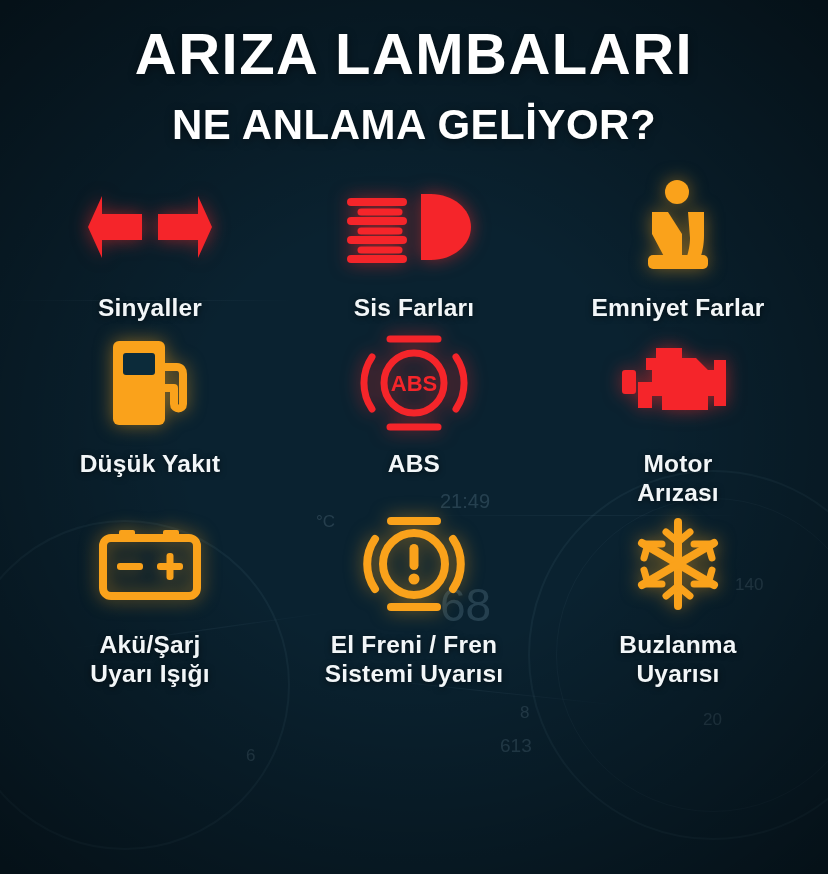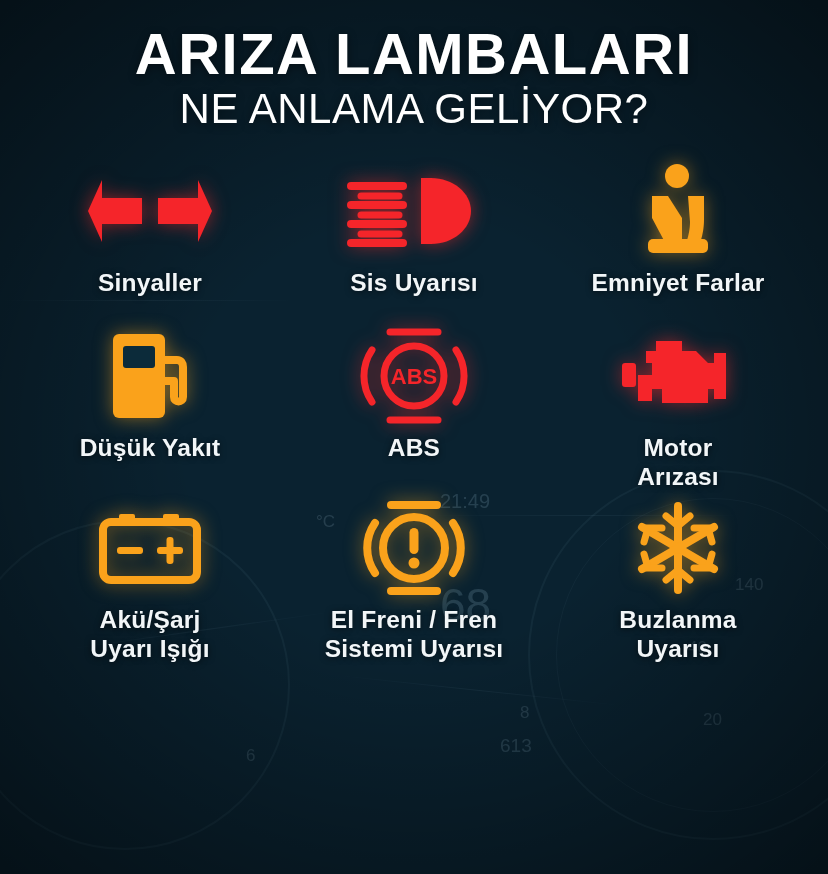--- a/index.html
+++ b/index.html
@@ -80,42 +80,43 @@
     color: #ffffff;
     font-size: 58px;
     font-weight: bold;
     letter-spacing: 1.5px;
     line-height: 1.05;
     text-shadow: 0 2px 10px rgba(0,0,0,0.45);
   }
   .title-sub {
     color: #ffffff;
     font-size: 42px;
-    font-weight: normal;
+    font-weight: bold;
     letter-spacing: 0.5px;
-    margin-top: 0;
+    margin-top: 16px;
     text-shadow: 0 2px 10px rgba(0,0,0,0.45);
   }
 
   
   .grid {
     position: relative;
     margin-top: 26px;
     display: grid;
     grid-template-columns: repeat(3, 1fr);
     grid-template-rows: repeat(4, 1fr);
     row-gap: 4px;
     padding: 0 18px;
     height: 670px;
   }
   .cell {
     display: flex;
     flex-direction: column;
     align-items: center;
     justify-content: flex-start;
+    gap: 9px;
   }
   .icon-wrap {
     height: 104px;
     display: flex;
     align-items: center;
     justify-content: center;
   }
   .label {
     margin-top: 6px;
     text-align: center;
@@ -190,21 +191,21 @@
           <line x1="6" y1="52" x2="58" y2="52"></line>
           <line x1="6" y1="71" x2="58" y2="71"></line>
         </g>
         <g class="strk-red" stroke-width="7" stroke-linecap="round">
           <line x1="16" y1="24" x2="54" y2="24"></line>
           <line x1="16" y1="43" x2="54" y2="43"></line>
           <line x1="16" y1="62" x2="54" y2="62"></line>
         </g>
       </svg>
     </div>
-    <div class="label">Sis Uyarısı</div>
+    <div class="label">Sis Farları</div>
   </div>
 
 
   <div class="cell">
     <div class="icon-wrap">
       <svg class="amberg" width="96" height="96" viewBox="0 0 96 96">
         <circle class="amber" cx="47" cy="13" r="12"></circle>
         <path class="amber" d="M22 33 h16 l14 22 v30 h-14 l-16 -30 z"></path>
         <path class="amber" d="M58 33 h16 v24 c0 16 -6 28 -6 28 h-14 c0 0 6 -12 6 -26 z"></path>
         <rect class="amber" x="18" y="76" width="60" height="14" rx="5"></rect>

